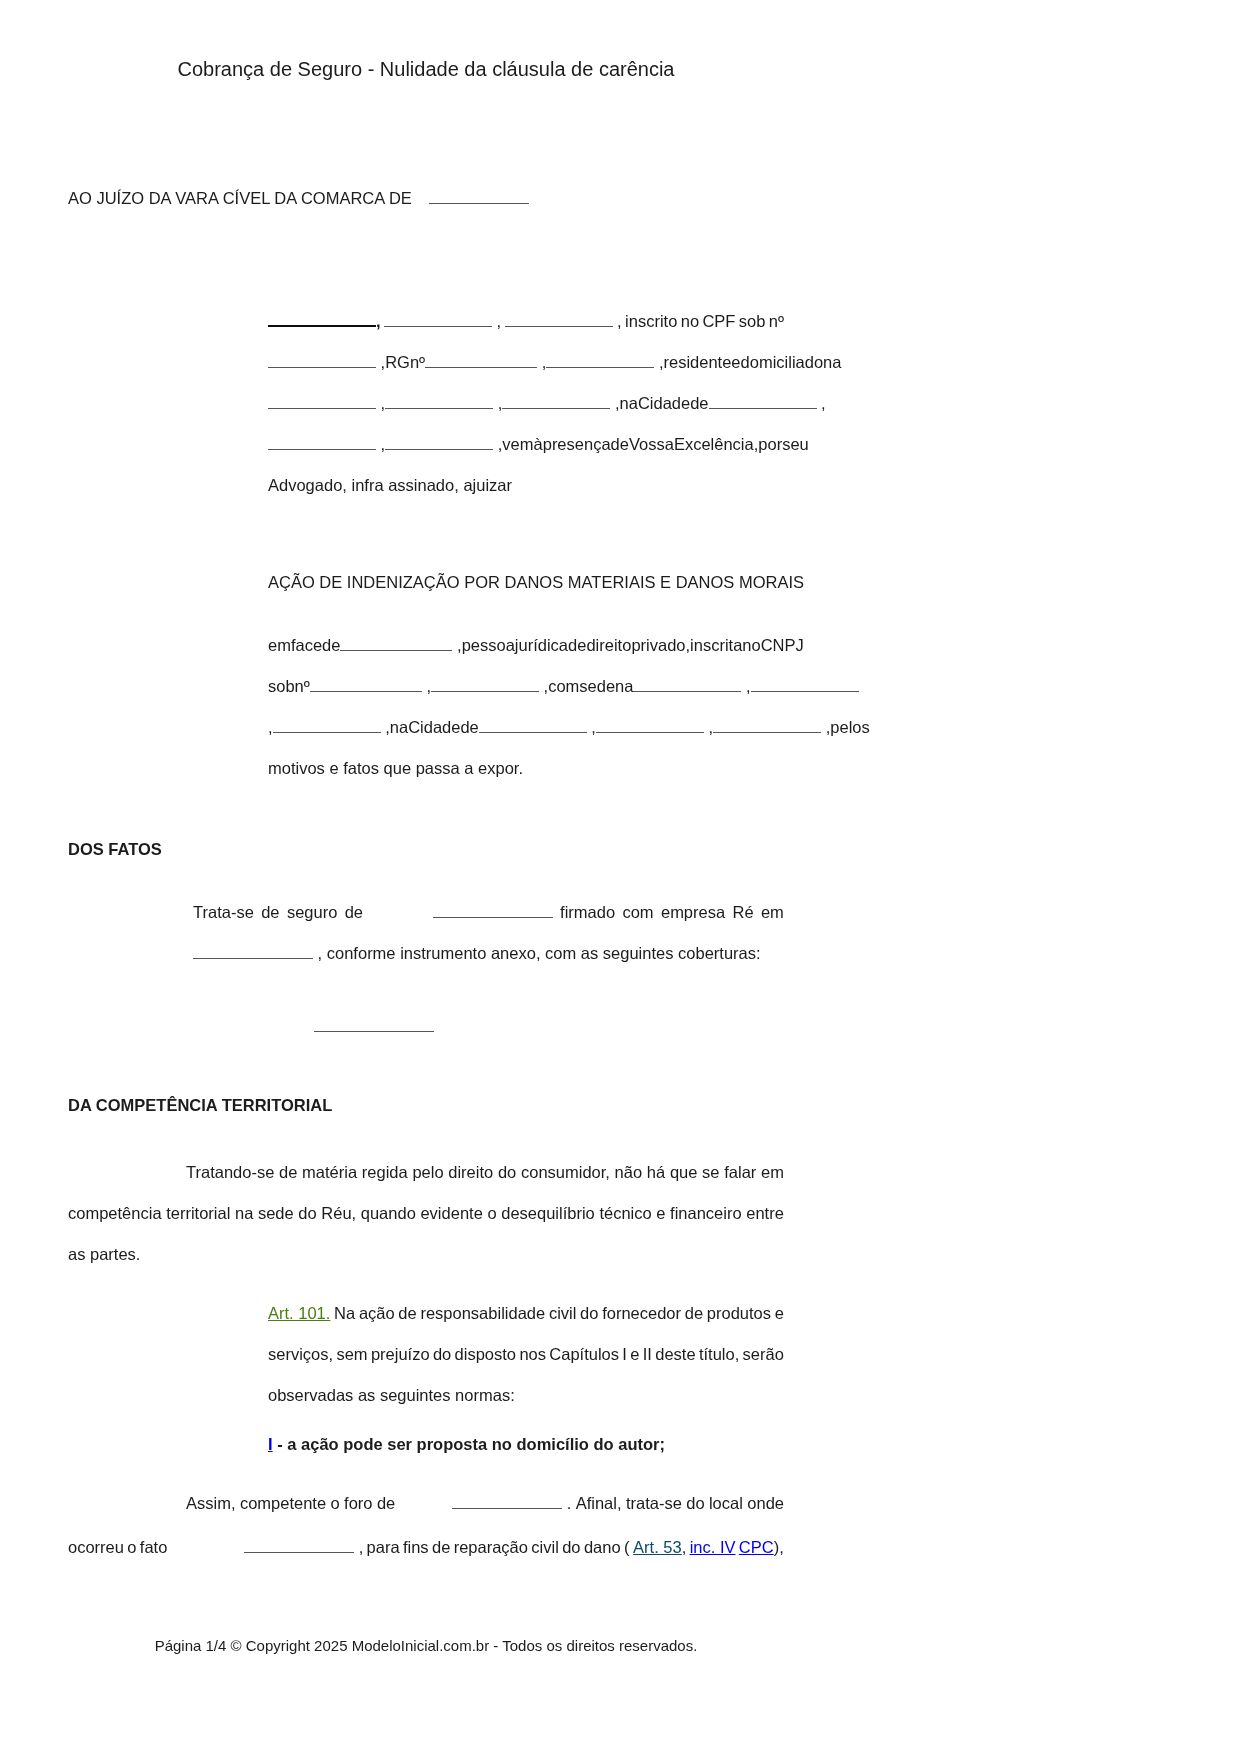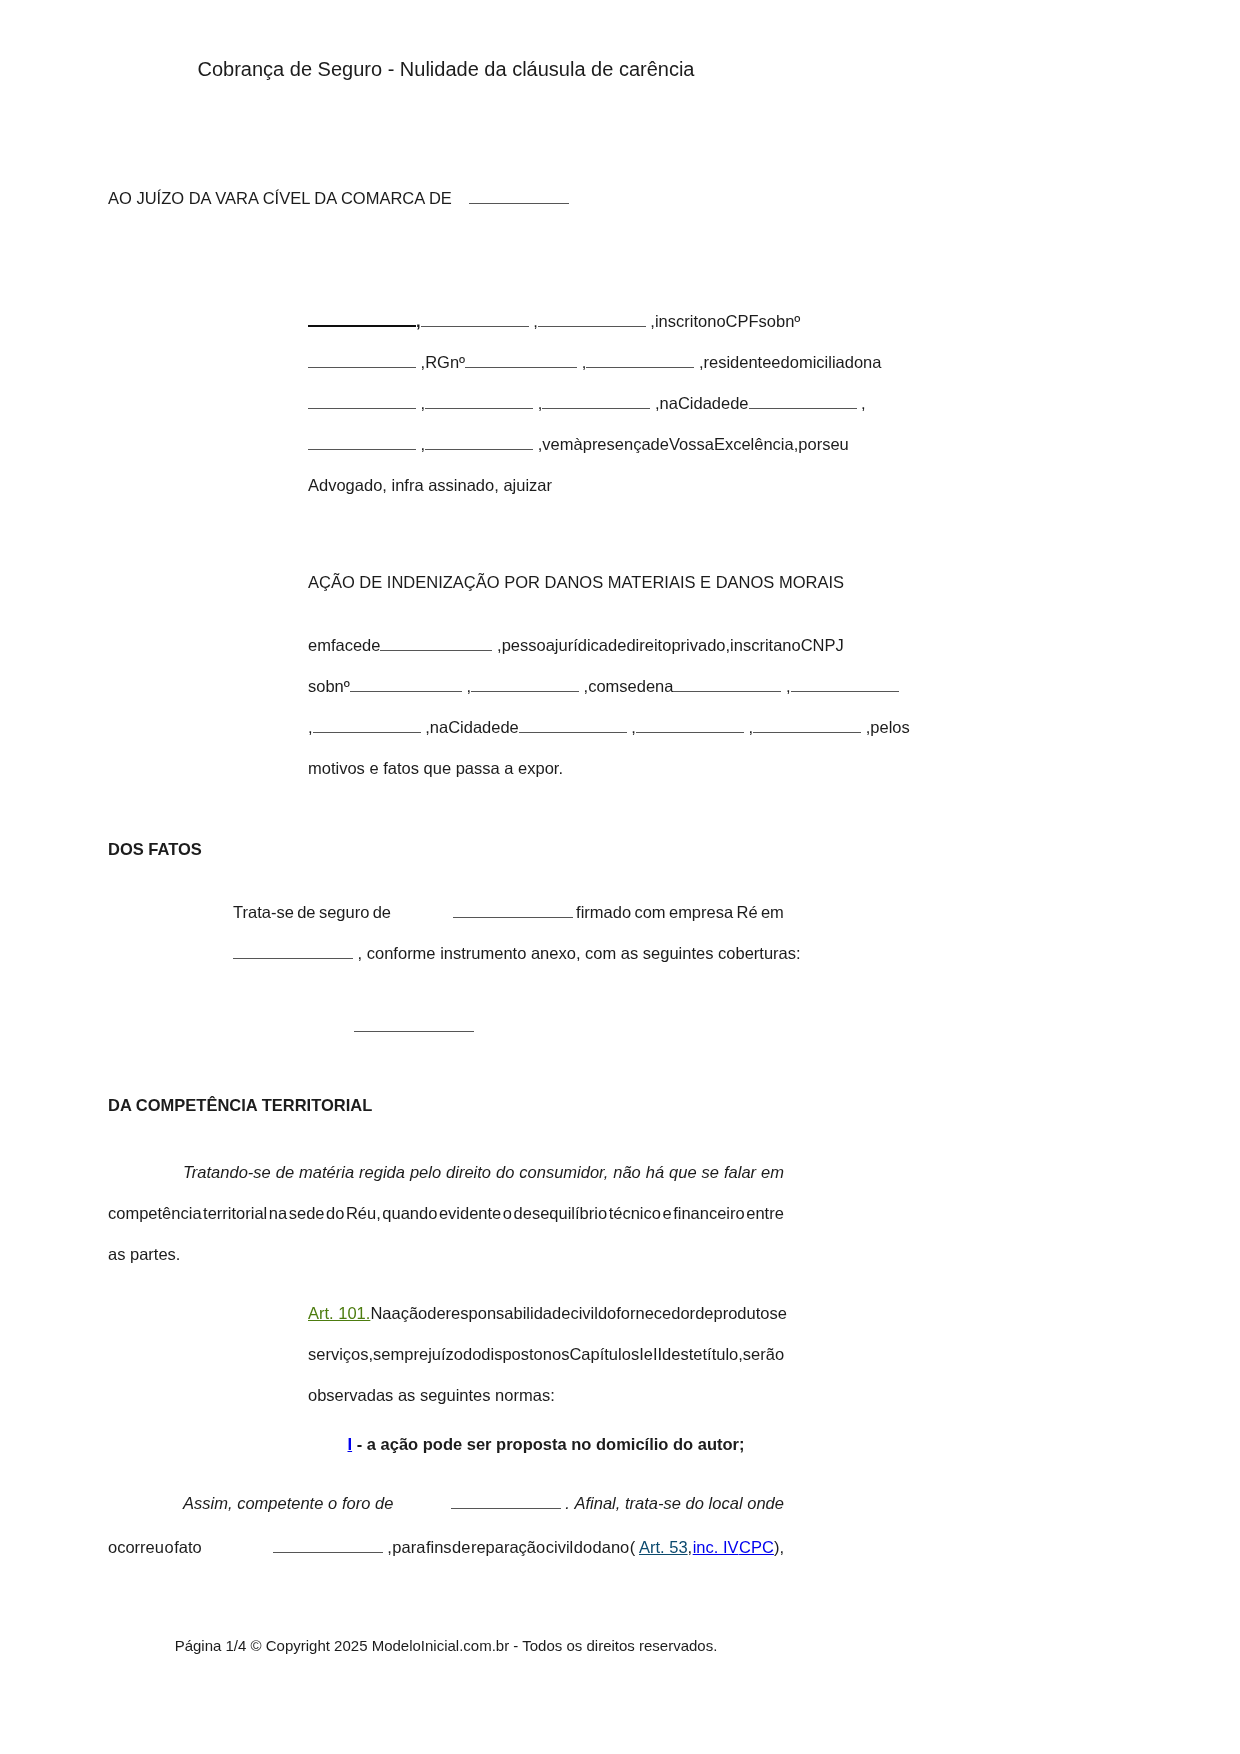--- a/index.html
+++ b/index.html
@@ -1,29 +1,29 @@
 <!DOCTYPE html>
 <html><head>
 <meta charset="utf-8">
 <style>
   html,body{margin:0;padding:0;background:#ffffff;}
   .page{
     position:relative;
     width:1052px;height:1754px;
     box-sizing:border-box;
-    padding:56px 268px 0 108px;
+    padding:56px 268px 0 68px;
     background:#ffffff;
     color:#1c1c1c;
     font-family:"Liberation Sans", sans-serif;
     font-size:16.5px;
     overflow:hidden;
   }
   .line{line-height:41px;white-space:nowrap;}
   .line.j{display:flex;justify-content:space-between;align-items:baseline;}
-  .line.ind{margin-left:75px;font-style:italic;}
+  .line.ind{margin-left:118px;}
   .c{text-align:center;}
   .bd{font-weight:bold;}
   .tk{white-space:nowrap;}
   .blank{
     display:inline-block;height:13px;width:108px;
     border-bottom:1.4px solid #565656;vertical-align:baseline;
   }
   .blank.bold{border-bottom:2.6px solid #0e0e0e;}
   .spacer{display:inline-block;height:1px;}
   .lnk{color:#0000EE;text-decoration:underline;cursor:pointer;}
@@ -36,21 +36,21 @@
   .s-qualif{margin-top:82px;margin-left:200px;}
   .s-acao{margin-top:56px;margin-left:200px;font-weight:normal;}
   .s-emface{margin-top:22px;margin-left:200px;}
   .s-dosfatos{margin-top:40px;font-weight:bold;}
   .s-tratase{margin-top:22px;margin-left:125px;}
   .s-blankrow{margin-top:32px;margin-left:246px;height:24px;line-height:24px;}
   .s-comp{margin-top:55px;font-weight:bold;}
   .s-tratando{margin-top:26px;}
   .s-codigo{margin-top:10px;}
   .s-art101{margin-top:18px;margin-left:200px;}
-  .s-inciso{margin-top:8px;margin-left:200px;text-align:center;}
+  .s-inciso{margin-top:8px;margin-left:200px;}
   .s-assim{margin-top:16px;}
   .s-assim .line{line-height:44px;}
 </style>
 </head>
 <body>
 
 <div class="page">
 
   <div class="doc-title c">Cobrança de Seguro - Nulidade da cláusula de carência</div>
 

